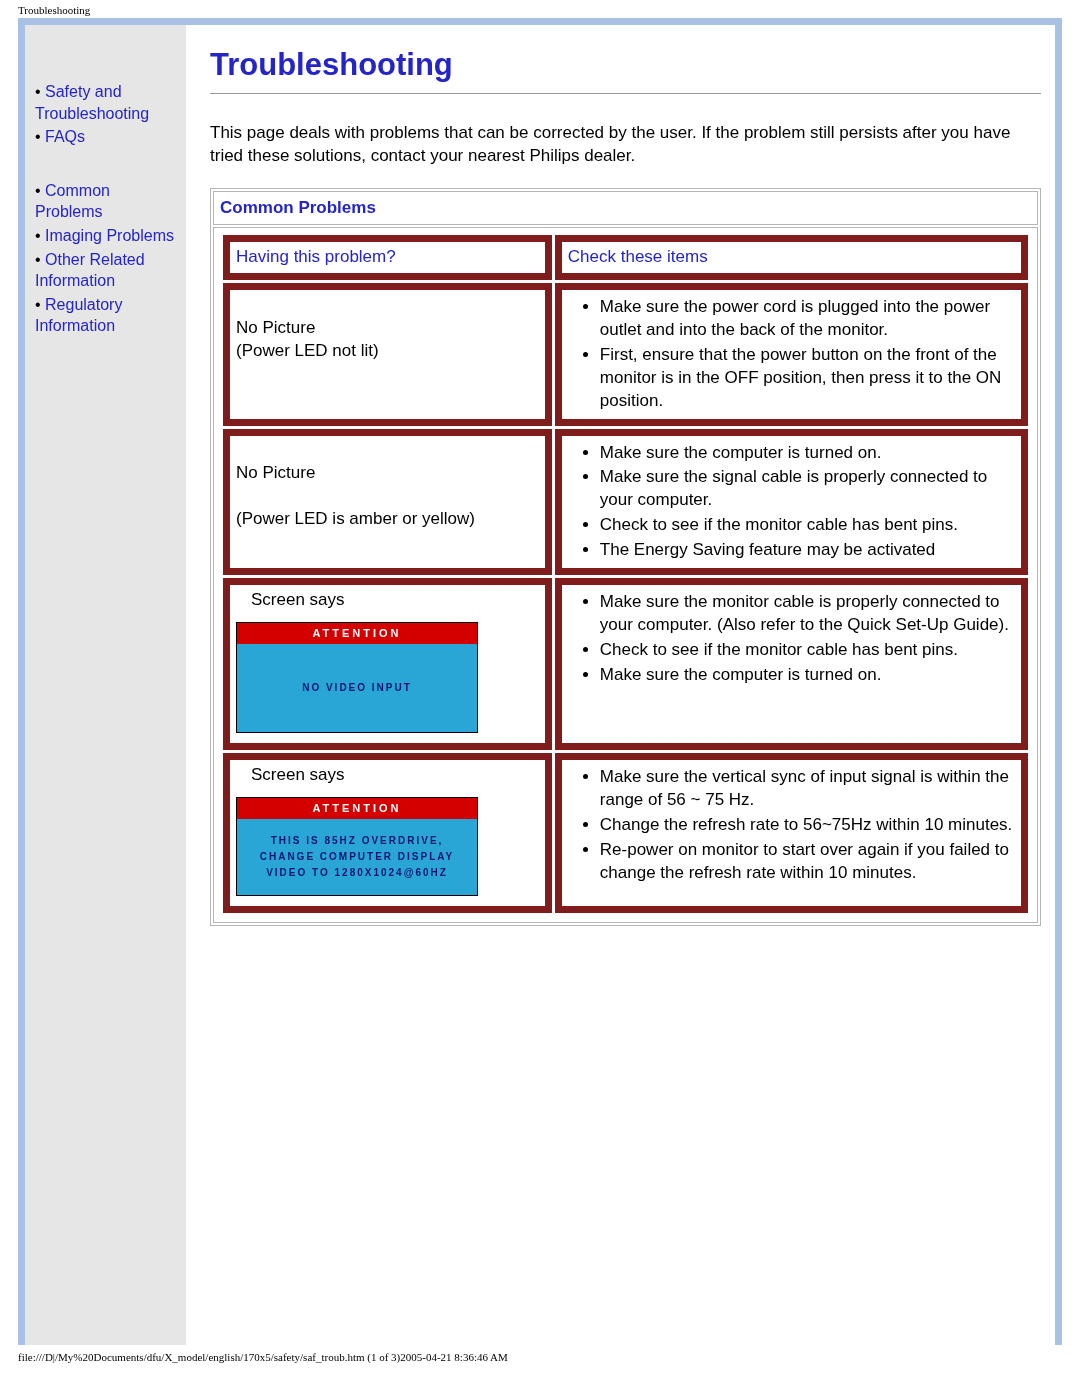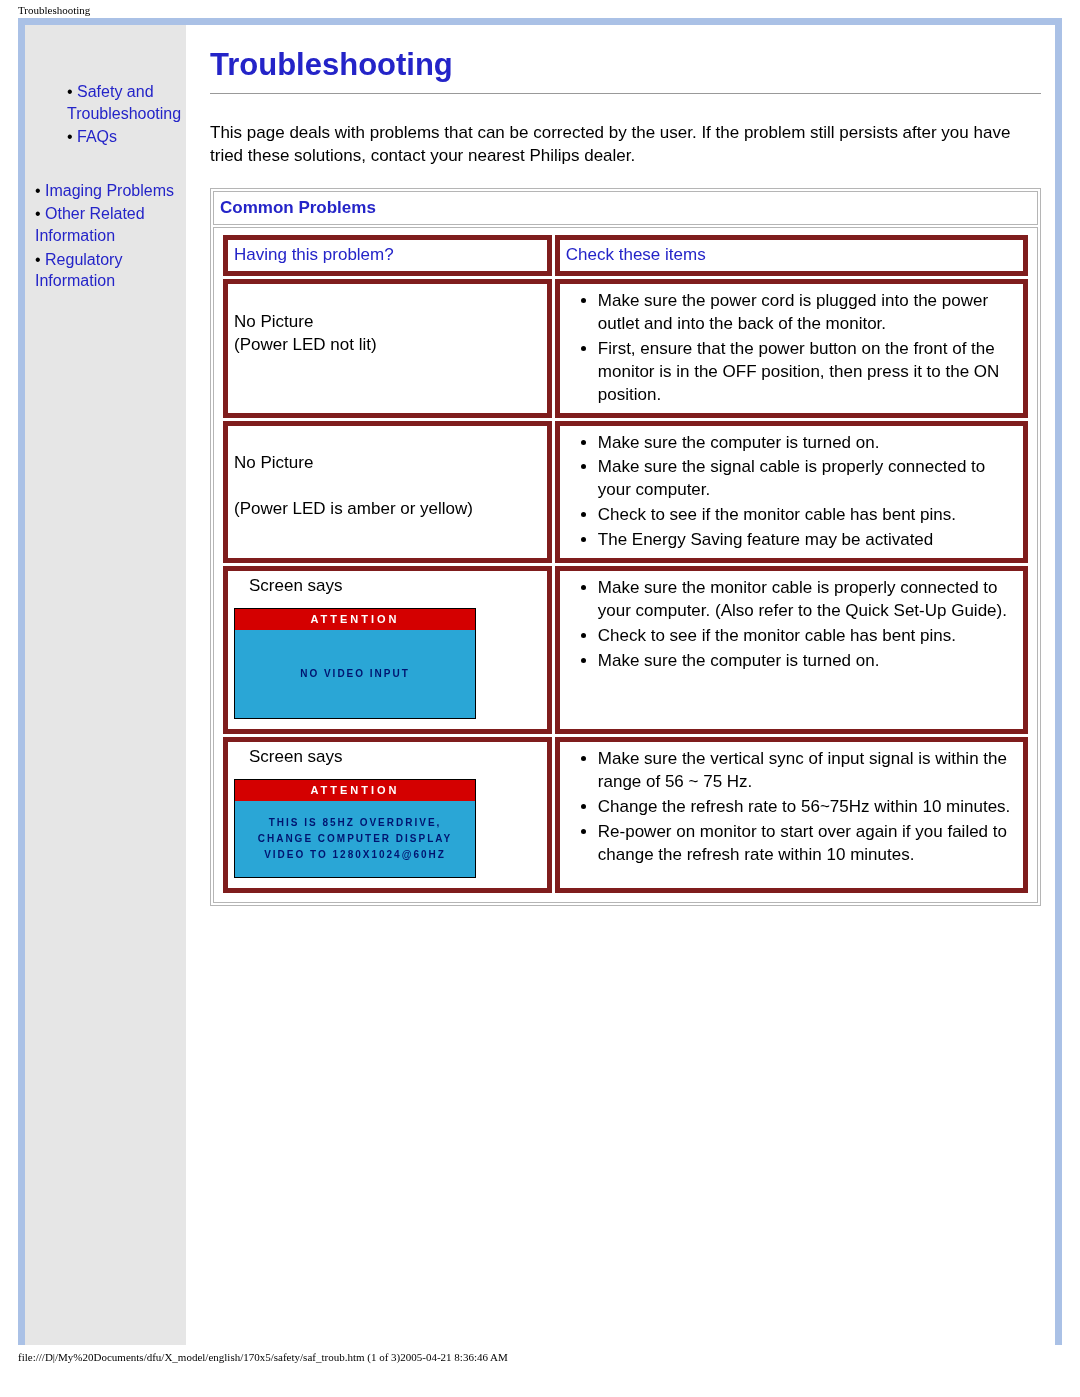--- a/index.html
+++ b/index.html
@@ -34,21 +34,21 @@
     font-size: 16px;
     line-height: 1.35;
     flex: 0 0 145px;
   }
   .sidebar a {
     color: #2424c8;
     text-decoration: none;
     cursor: pointer;
   }
   .nav-item { margin-bottom: 2px; }
-  .nav-group { margin-bottom: 32px; margin-left: 32px; }
+  .nav-group { margin-bottom: 32px; }
   .main {
     flex: 1;
     padding: 22px 14px 20px 24px;
   }
   h1.page-title {
     color: #2424c8;
     font-size: 31px;
     font-weight: bold;
     margin: 0 0 10px 0;
   }
@@ -78,21 +78,21 @@
     font-weight: bold;
     font-size: 17px;
     padding: 6px 6px !important;
   }
   table.inner {
     border-collapse: separate;
     border-spacing: 3px;
     width: 100%;
   }
   table.inner td {
-    border: 5px solid #7f1d1d;
+    border: 7px solid #7f1d1d;
     vertical-align: top;
     padding: 4px 6px;
     font-size: 17px;
     line-height: 1.35;
   }
   td.col-head {
     color: #2424c8;
     font-size: 17px;
   }
   td.left-col { width: 41%; }
@@ -143,20 +143,21 @@
 
 <div class="frame-outer">
 <div class="frame">
 
   <div class="sidebar">
     <div class="nav-group">
       <div class="nav-item">• <a>Safety and Troubleshooting</a></div>
       <div class="nav-item">• <a>FAQs</a></div>
     </div>
     <div>
+      <div class="nav-item">• <a>Common Problems</a></div>
       <div class="nav-item">• <a>Imaging Problems</a></div>
       <div class="nav-item">• <a>Other Related Information</a></div>
       <div class="nav-item">• <a>Regulatory Information</a></div>
     </div>
   </div>
 
   <div class="main">
     <h1 class="page-title">Troubleshooting</h1>
     <hr class="rule">
     <div class="intro">This page deals with problems that can be corrected by the user. If the problem still persists after you have tried these solutions, contact your nearest Philips dealer.</div>

